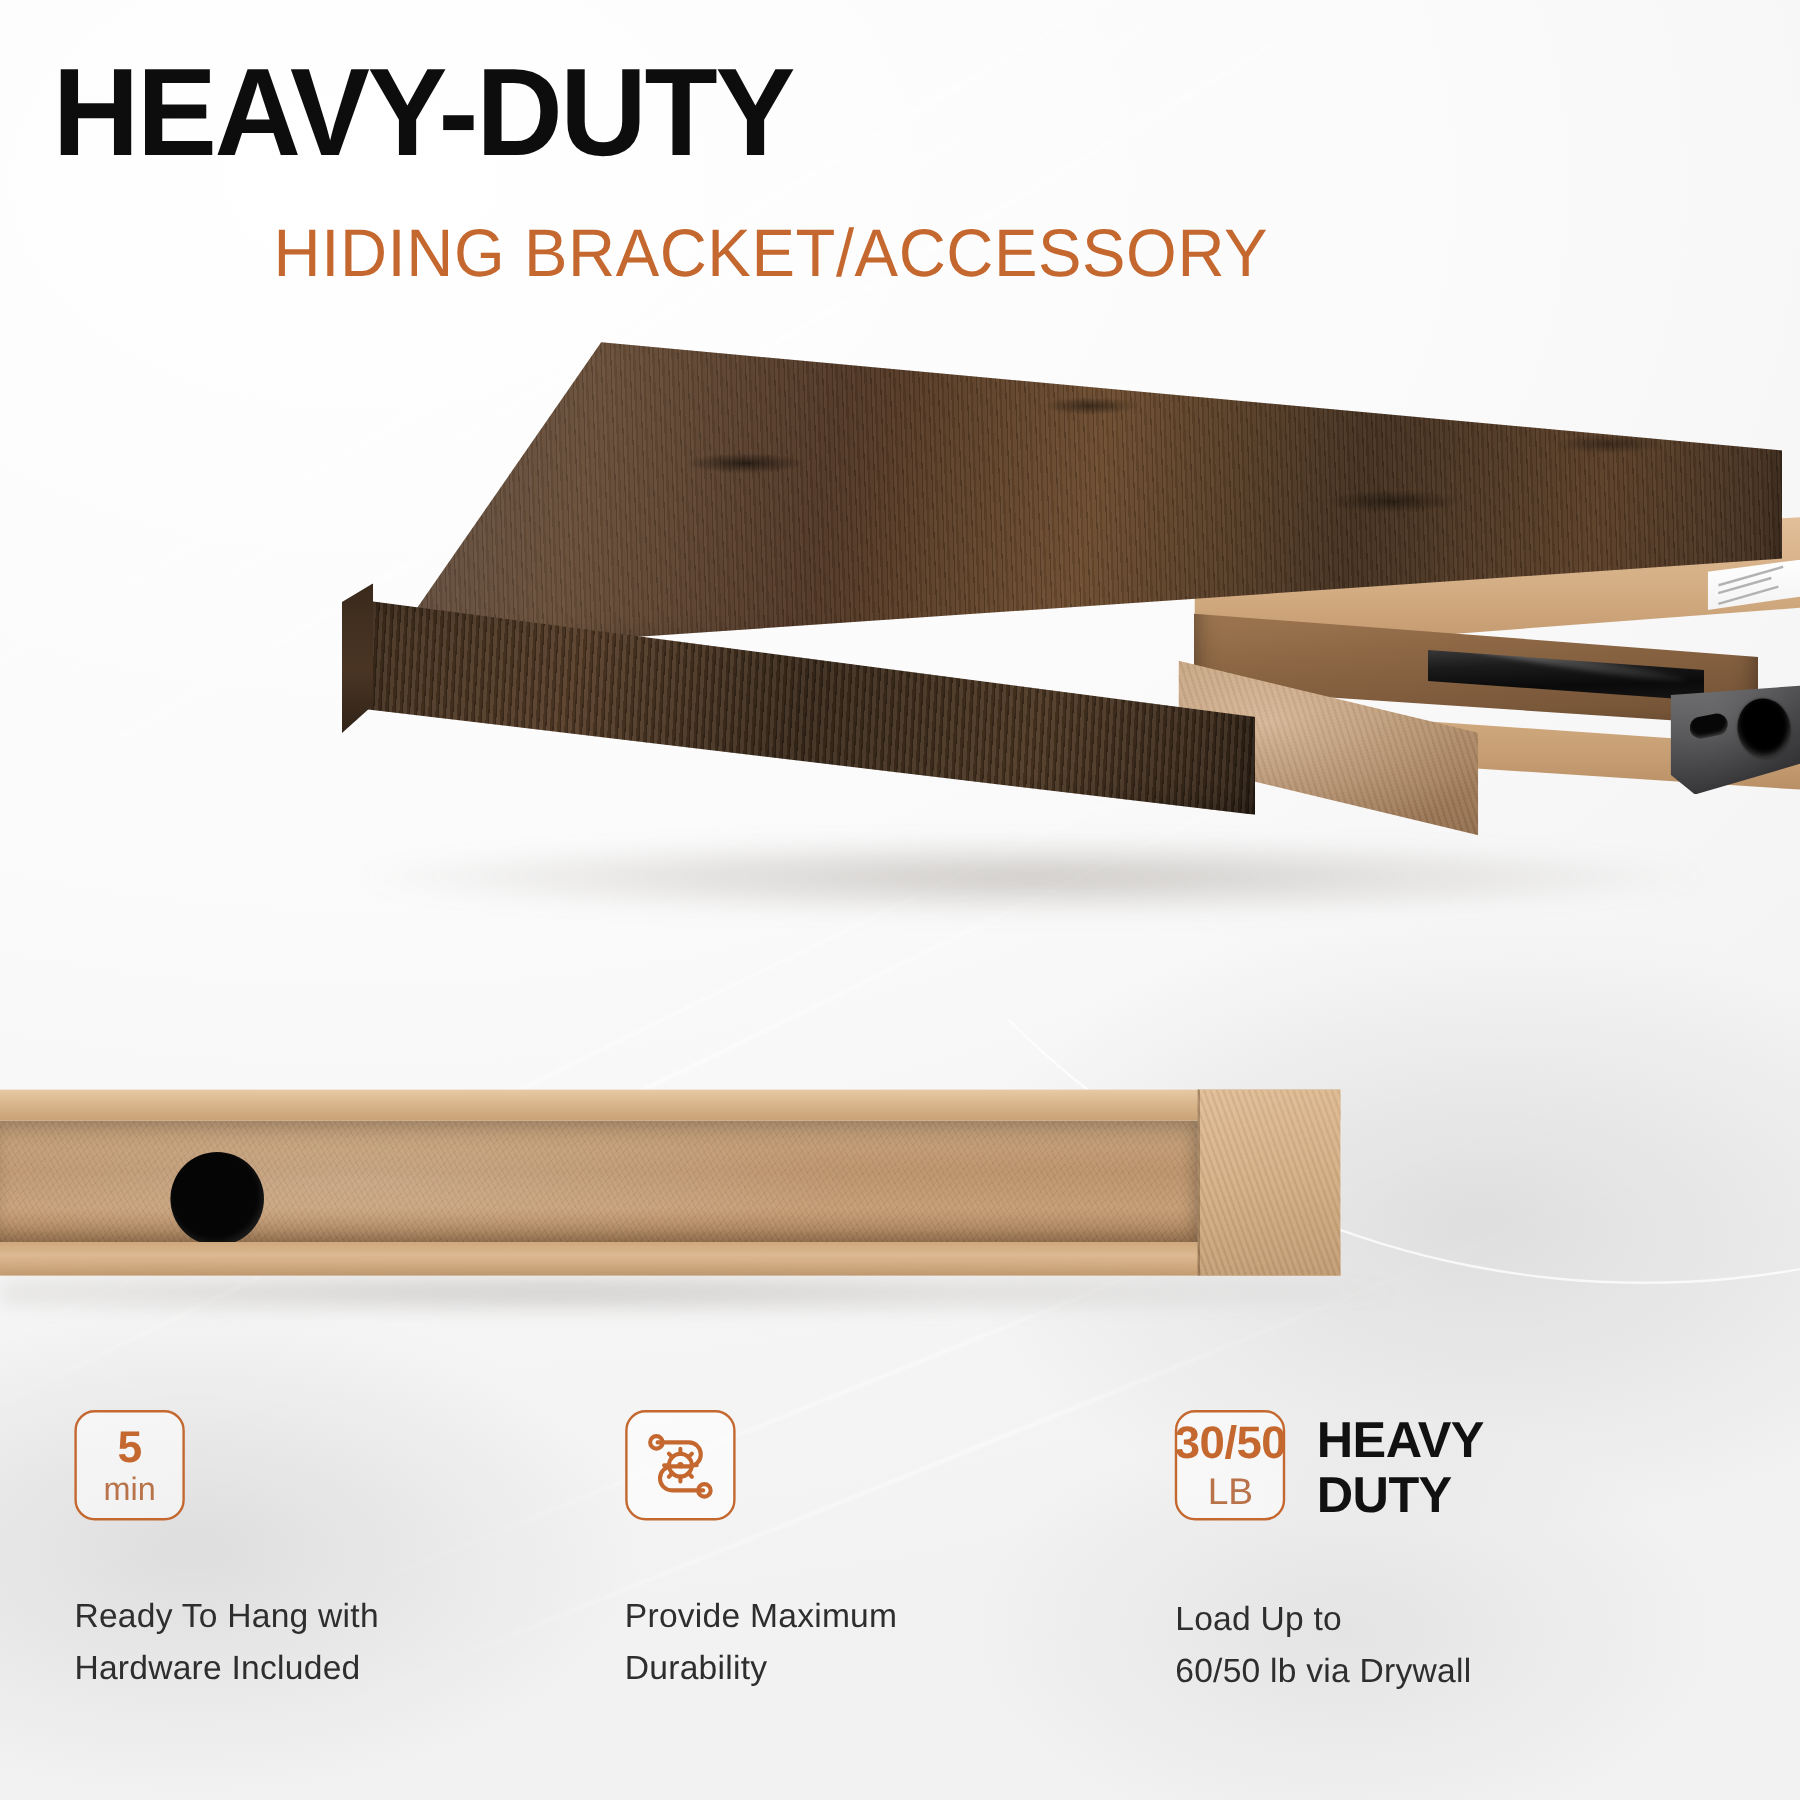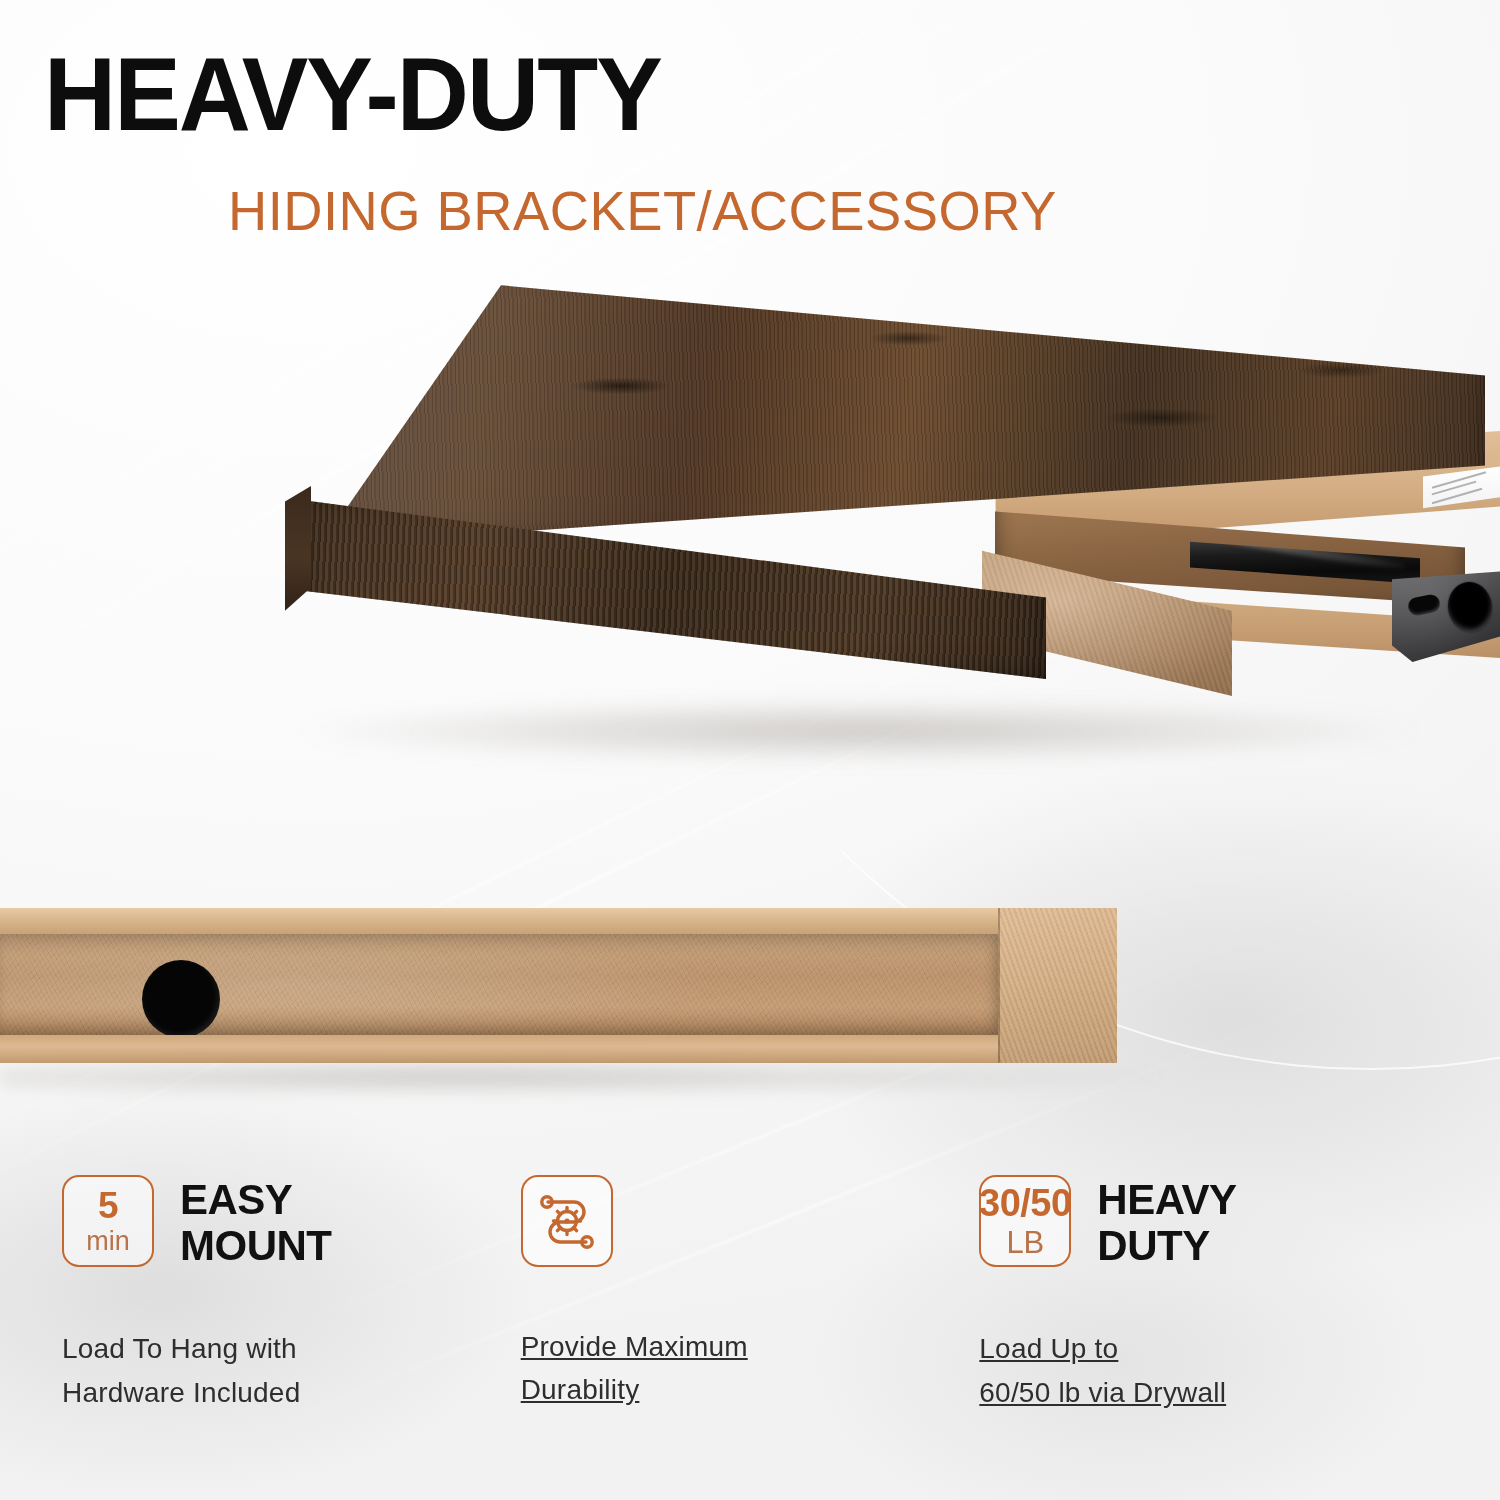--- a/index.html
+++ b/index.html
@@ -274,21 +274,21 @@
     font-size:42px; font-weight:700; color:#111111;
     line-height:1.1; letter-spacing:-.5px; padding-top:2px;
     white-space:pre-line;
   }
   .feature-desc {
     margin-top:58px;
     font-size:28px; font-weight:400; color:#2e2e2e;
     line-height:1.55; letter-spacing:.2px;
     white-space:pre-line;
   }
-  .f2 .feature-desc, .f3 .feature-desc { margin-left:0;text-decoration:underline; }
+  .f2 .feature-desc, .f3 .feature-desc { margin-left:0; }
   .feature-desc { margin-left:0; }
   .f1 .feature-desc { padding-left:0; }
 </style>
 </head>
 <body>
 
 <div id="bg-layer">
   <div class="bg-base"></div>
   <div class="bg-swoosh">
     <div class="sw sw-a"></div>
@@ -348,24 +348,22 @@
 </div>
 
 <div id="features">
 
   <div class="feature f1">
     <div class="feature-head">
       <div class="badge">
         <span class="badge-big">5</span>
         <span class="badge-small">min</span>
       </div>
-      <div class="feature-title">EASY
-MOUNT</div>
-    </div>
-    <div class="feature-desc">Load To Hang with
+    </div>
+    <div class="feature-desc">Ready To Hang with
 Hardware Included</div>
   </div>
 
   <div class="feature f2">
     <div class="feature-head">
       <div class="badge">
         <svg width="62" height="62" viewBox="0 0 62 62" fill="none" stroke="#c4682f" stroke-width="3.4" stroke-linecap="round" stroke-linejoin="round">
           <path d="M12 12 H38 a10 10 0 0 1 0 20 H24 a10 10 0 0 0 0 20 H50"></path>
           <circle cx="11" cy="12" r="5.2" fill="none"></circle>
           <circle cx="51" cy="52" r="5.2" fill="none"></circle>

